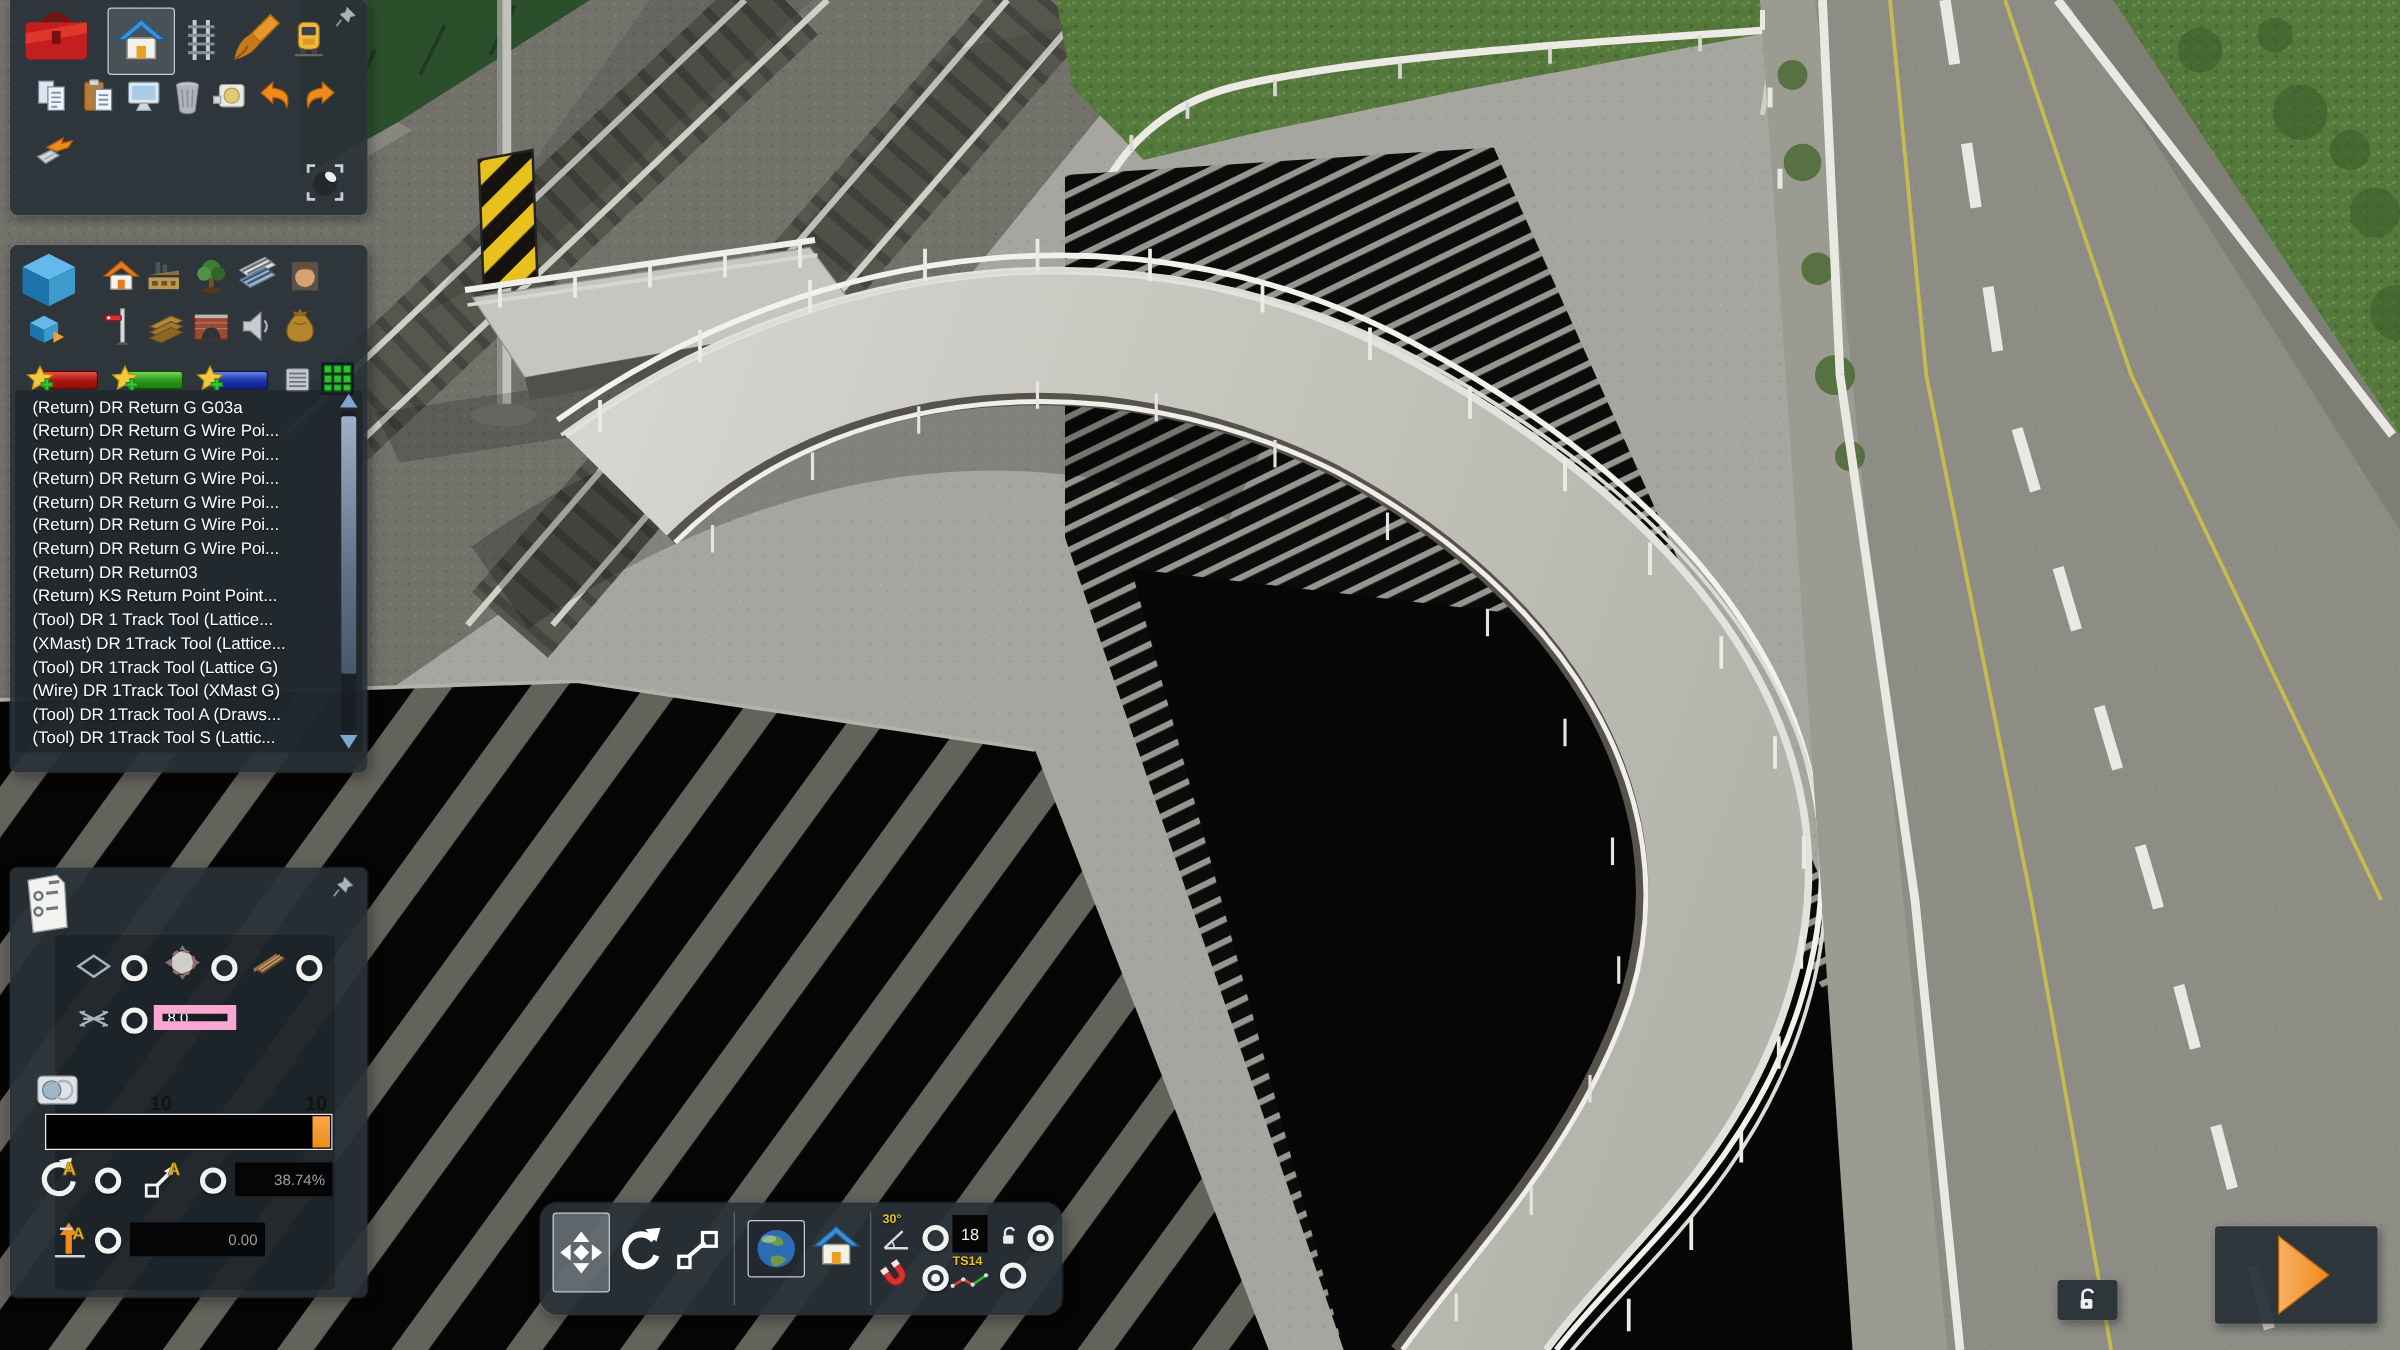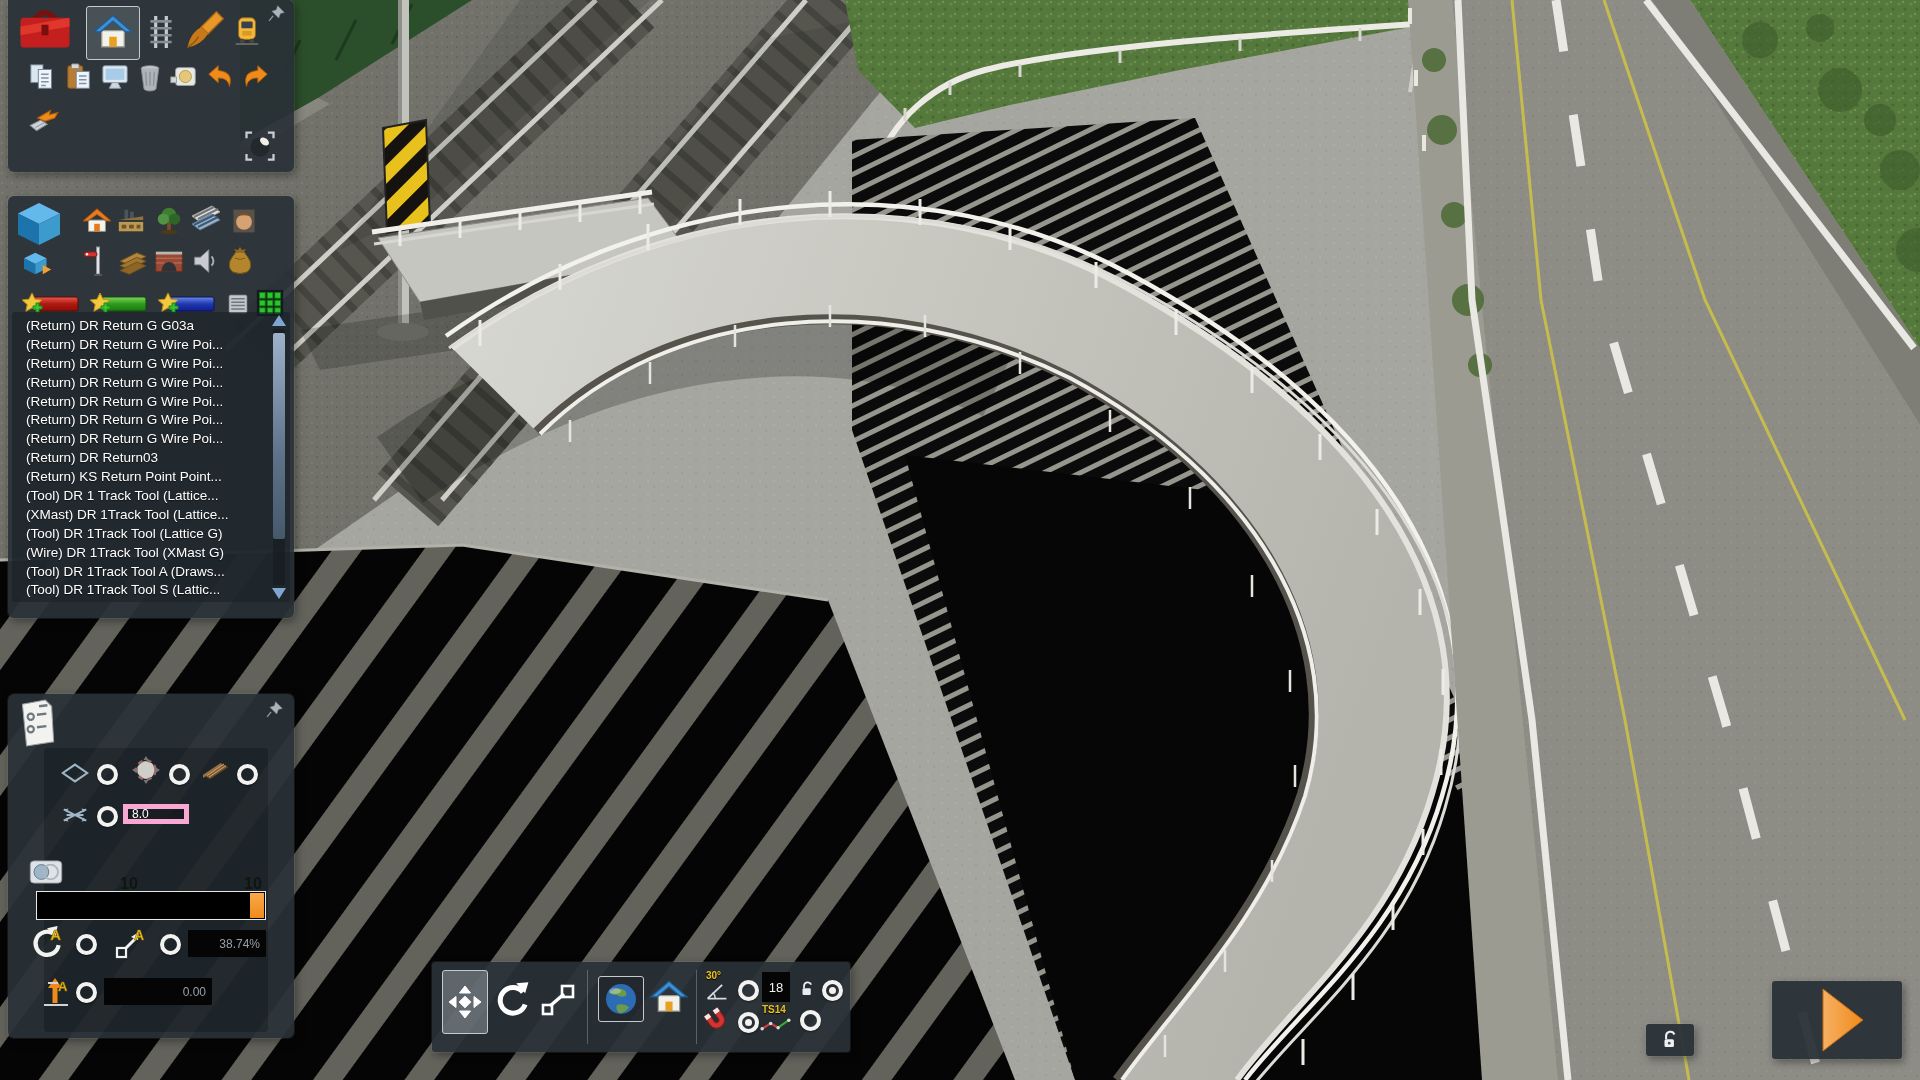--- a/index.html
+++ b/index.html
@@ -19,21 +19,21 @@
              overflow:hidden;text-shadow:0 1px 1px rgba(0,0,0,0.6);cursor:default;}
   .scroll{position:absolute;right:3px;top:3px;bottom:3px;width:16px;}
   .scroll .track{position:absolute;left:2px;top:14px;bottom:14px;width:12px;background:rgba(20,26,30,0.6);border-radius:2px;}
   .scroll .thumb{position:absolute;left:2px;top:18px;width:12px;height:206px;border-radius:2px;
                  background:linear-gradient(180deg,#9db2c8,#5d7288 60%,#46586c);}
   .arrow-up,.arrow-down{position:absolute;left:1px;width:0;height:0;border-left:7px solid transparent;border-right:7px solid transparent;}
   .arrow-up{top:0;border-bottom:11px solid #7ea6d0;}
   .arrow-down{bottom:0;border-top:11px solid #7ea6d0;}
   .darkfield{position:absolute;background:#050505;color:#9aa0a6;font-size:12px;display:flex;align-items:center;
              justify-content:flex-end;padding-right:6px;box-sizing:border-box;border-radius:1px;}
-  .inputfield{position:absolute;background:rgba(8,12,16,0.35);border:5px solid #f9a8d4;color:#fff;font-size:12px;
+  .inputfield{position:absolute;background:rgba(8,12,16,0.35);border:7px solid #f9a8d4;color:#fff;font-size:12px;
               padding:1px 0 1px 4px;box-sizing:border-box;font-family:"Liberation Sans",sans-serif;}
   .slider{position:absolute;background:#000;border:1px solid #e9e9e5;}
   .slider .handle{position:absolute;right:1px;top:1px;width:14px;height:25px;background:linear-gradient(180deg,#f9a94a,#ef8b1a);}
   .num-label{position:absolute;color:#10150f;font-size:16px;font-weight:bold;}
   .sep{position:absolute;top:8px;bottom:8px;width:1px;background:rgba(180,195,205,0.35);}
   .mini-lbl{position:absolute;color:#e8c11c;font-size:10px;font-weight:bold;text-shadow:0 1px 1px #000;}
   .snapfield{position:absolute;background:#050505;color:#f2f2f0;font-size:13px;display:flex;align-items:center;justify-content:center;}
   .statusbar{position:absolute;left:0;bottom:0;width:1920px;height:22px;
              background:linear-gradient(180deg,#3b454c,#2b343a);border-top:1px solid #161d22;}
   .sb-text{position:absolute;top:3px;color:#d4dade;font-size:13px;white-space:pre;text-shadow:0 1px 1px rgba(0,0,0,0.7);}
@@ -608,21 +608,21 @@
           <path d="M17 30 V14" stroke="#ef8b1a" stroke-width="5"></path>
           <path d="M17 5 l-7 10 h14 Z" fill="#ef8b1a"></path>
           <path d="M10 10 h10" stroke="#cfd4d8" stroke-width="2"></path>
           <text x="20" y="18" font-size="13" font-weight="bold" fill="#f2c020" stroke="#8a6a00" stroke-width="0.6">A</text>
         </svg>
       </span>
     <span class="radio" style="left:68px;top:288px"></span>
     <div class="darkfield" style="left:96px;top:284px;width:108px;height:27px">0.00</div>
   </div>
 
-  <div class="panel" style="left:432px;top:962px;width:418px;height:90px;border-radius:3px;">
+  <div class="panel" style="left:432px;top:962px;width:418px;height:90px;border-radius:14px;">
     <div class="btn-frame" style="left:10px;top:8px;width:44px;height:62px;background:rgba(200,210,216,0.35)">
       <span class="ico" style="left:4px;top:13px;width:36px;height:36px">
           <svg viewBox="0 0 36 36">
             <g fill="#fff" stroke="#fff">
               <path d="M18 2 l5.5 7 h-11 Z"></path>
               <path d="M18 34 l5.5 -7 h-11 Z"></path>
               <path d="M2 18 l7 -5.5 v11 Z"></path>
               <path d="M34 18 l-7 -5.5 v11 Z"></path>
               <rect x="14" y="14" width="8" height="8" transform="rotate(45 18 18)"></rect>
             </g>

